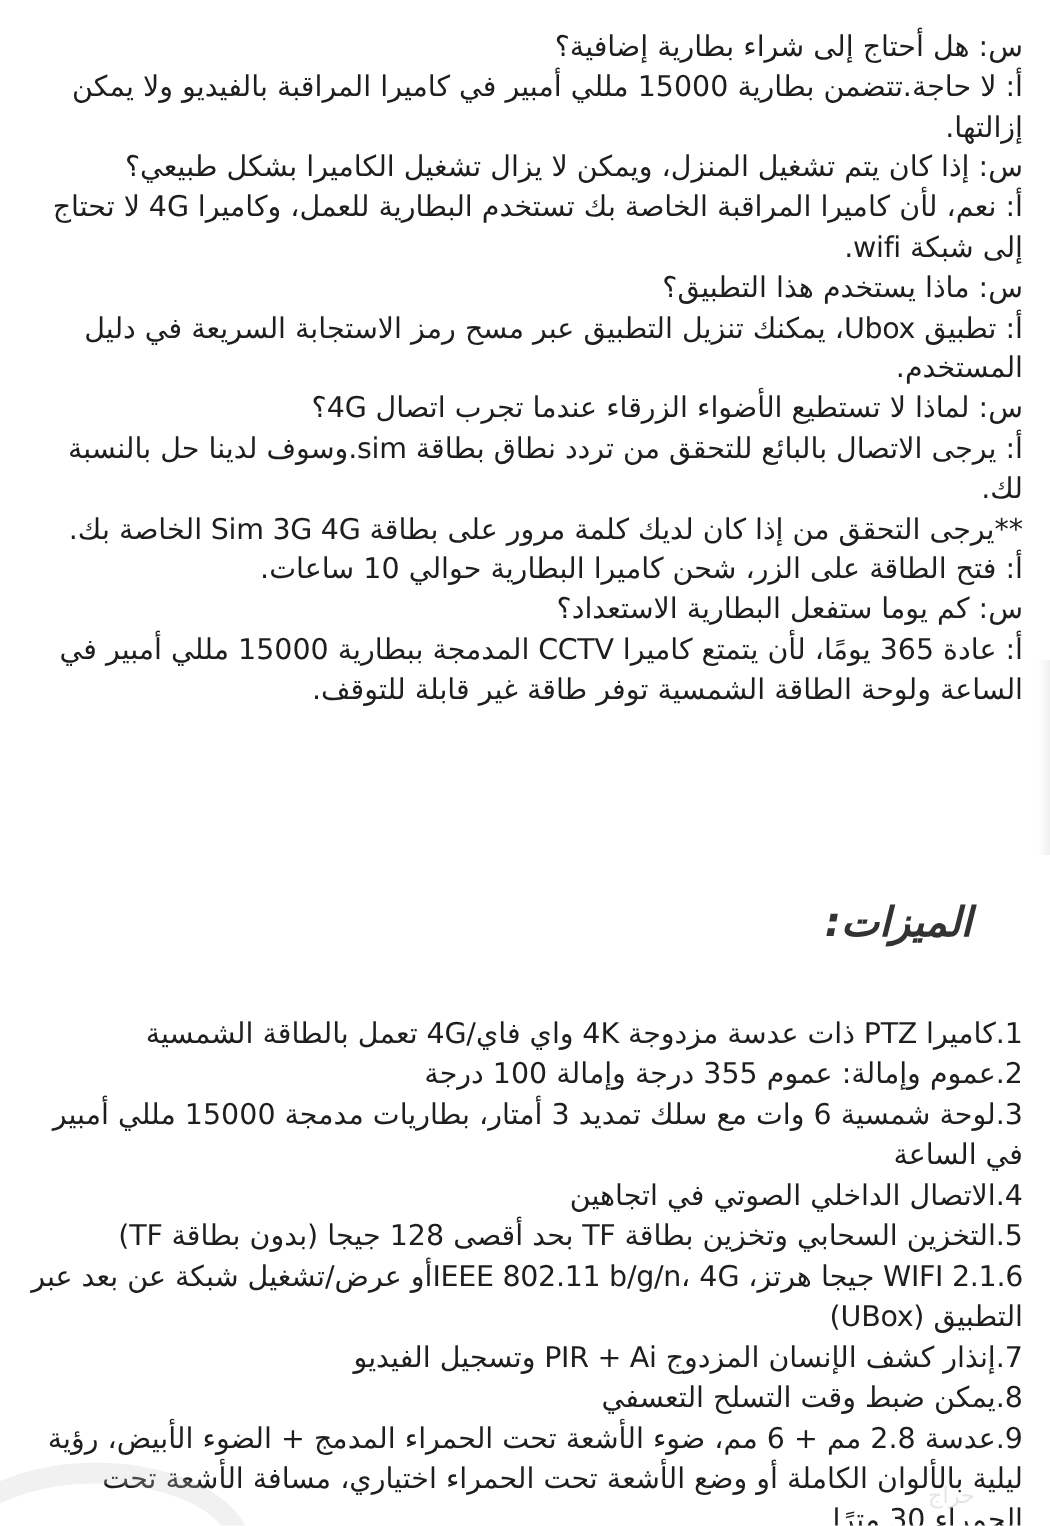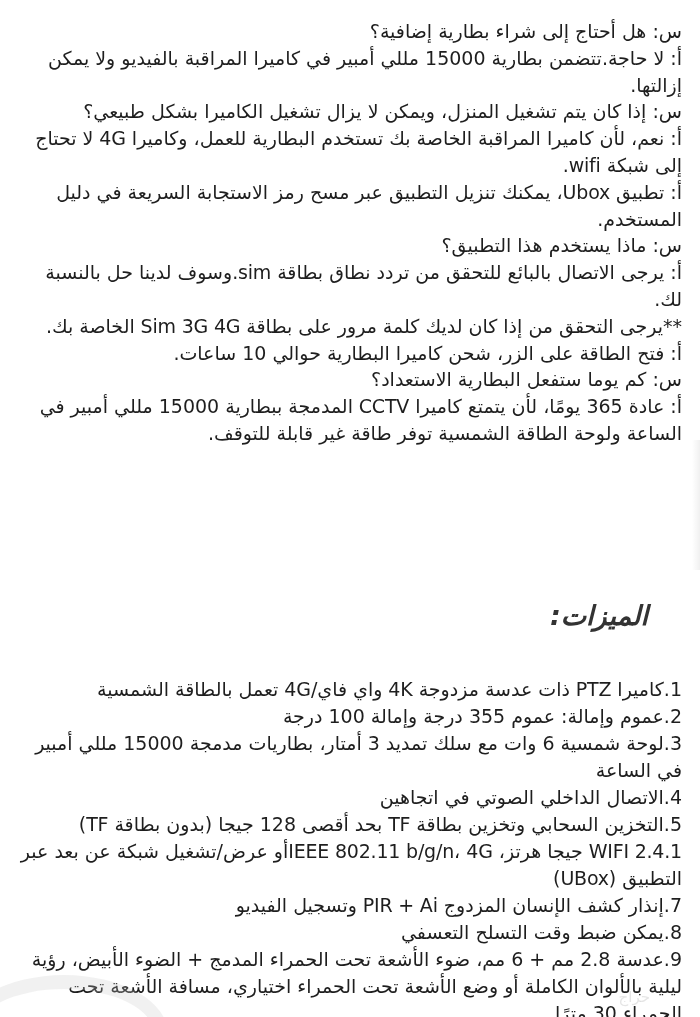--- a/index.html
+++ b/index.html
@@ -40,38 +40,39 @@
 </head>
 <body>
 
 <div class="page">
 
   <div class="faq">
     <p>س: هل أحتاج إلى شراء بطارية إضافية؟</p>
     <p>أ: لا حاجة.تتضمن بطارية 15000 مللي أمبير في كاميرا المراقبة بالفيديو ولا يمكن إزالتها.</p>
     <p>س: إذا كان يتم تشغيل المنزل، ويمكن لا يزال تشغيل الكاميرا بشكل طبيعي؟</p>
     <p>أ: نعم، لأن كاميرا المراقبة الخاصة بك تستخدم البطارية للعمل، وكاميرا 4G لا تحتاج إلى شبكة wifi.</p>
+    <p>س: ماذا يستخدم هذا التطبيق؟</p>
     <p>أ: تطبيق Ubox، يمكنك تنزيل التطبيق عبر مسح رمز الاستجابة السريعة في دليل المستخدم.</p>
-    <p>س: ماذا يستخدم هذا التطبيق؟</p>
+    <p>س: لماذا لا تستطيع الأضواء الزرقاء عندما تجرب اتصال 4G؟</p>
     <p>أ: يرجى الاتصال بالبائع للتحقق من تردد نطاق بطاقة sim.وسوف لدينا حل بالنسبة لك.</p>
     <p>**يرجى التحقق من إذا كان لديك كلمة مرور على بطاقة Sim 3G 4G الخاصة بك.</p>
     <p>أ: فتح الطاقة على الزر، شحن كاميرا البطارية حوالي 10 ساعات.</p>
     <p>س: كم يوما ستفعل البطارية الاستعداد؟</p>
     <p>أ: عادة 365 يومًا، لأن يتمتع كاميرا CCTV المدمجة ببطارية 15000 مللي أمبير في الساعة ولوحة الطاقة الشمسية توفر طاقة غير قابلة للتوقف.</p>
   </div>
 
   <h2 class="heading">الميزات:</h2>
 
   <div class="features">
     <p>1.كاميرا PTZ ذات عدسة مزدوجة 4K واي فاي/4G تعمل بالطاقة الشمسية</p>
     <p>2.عموم وإمالة: عموم 355 درجة وإمالة 100 درجة</p>
     <p>3.لوحة شمسية 6 وات مع سلك تمديد 3 أمتار، بطاريات مدمجة 15000 مللي أمبير في الساعة</p>
     <p>4.الاتصال الداخلي الصوتي في اتجاهين</p>
     <p>5.التخزين السحابي وتخزين بطاقة TF بحد أقصى 128 جيجا (بدون بطاقة TF)</p>
-    <p>1.WIFI 2.4 جيجا هرتز، IEEE 802.11 b/g/n، 4Gأو عرض/تشغيل شبكة عن بعد عبر التطبيق (UBox)</p>
+    <p>6.WIFI 2.1 جيجا هرتز، IEEE 802.11 b/g/n، 4Gأو عرض/تشغيل شبكة عن بعد عبر التطبيق (UBox)</p>
     <p>7.إنذار كشف الإنسان المزدوج PIR + Ai وتسجيل الفيديو</p>
     <p>8.يمكن ضبط وقت التسلح التعسفي</p>
     <p>9.عدسة 2.8 مم + 6 مم، ضوء الأشعة تحت الحمراء المدمج + الضوء الأبيض، رؤية ليلية بالألوان الكاملة أو وضع الأشعة تحت الحمراء اختياري، مسافة الأشعة تحت الحمراء 30 مترًا</p>
   </div>
 
   <div class="watermark"></div>
   <div class="watermark2">حراج</div>
   <div class="edge-shade"></div>
 </div>
 

